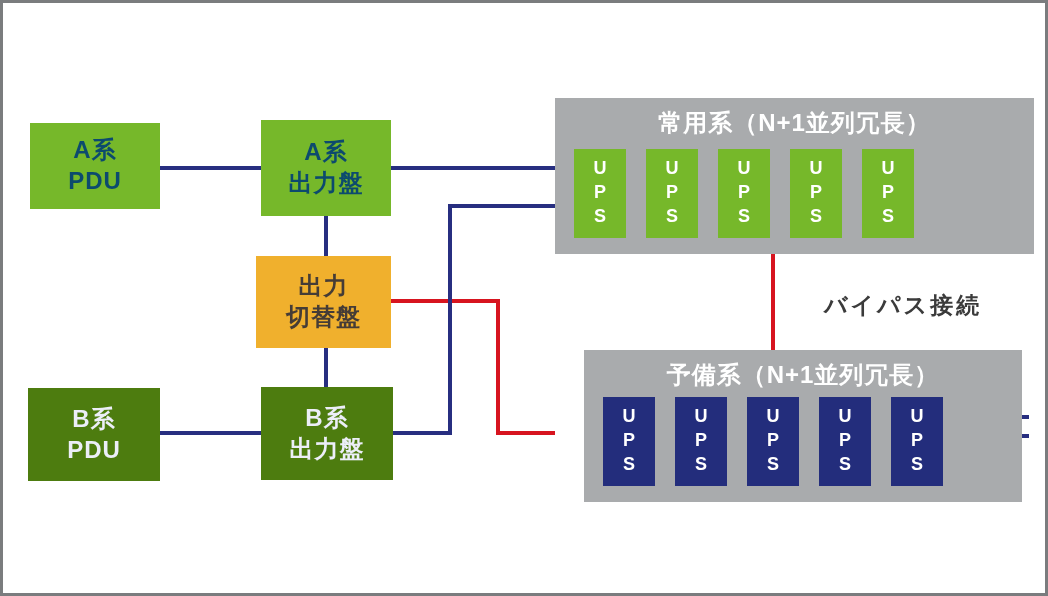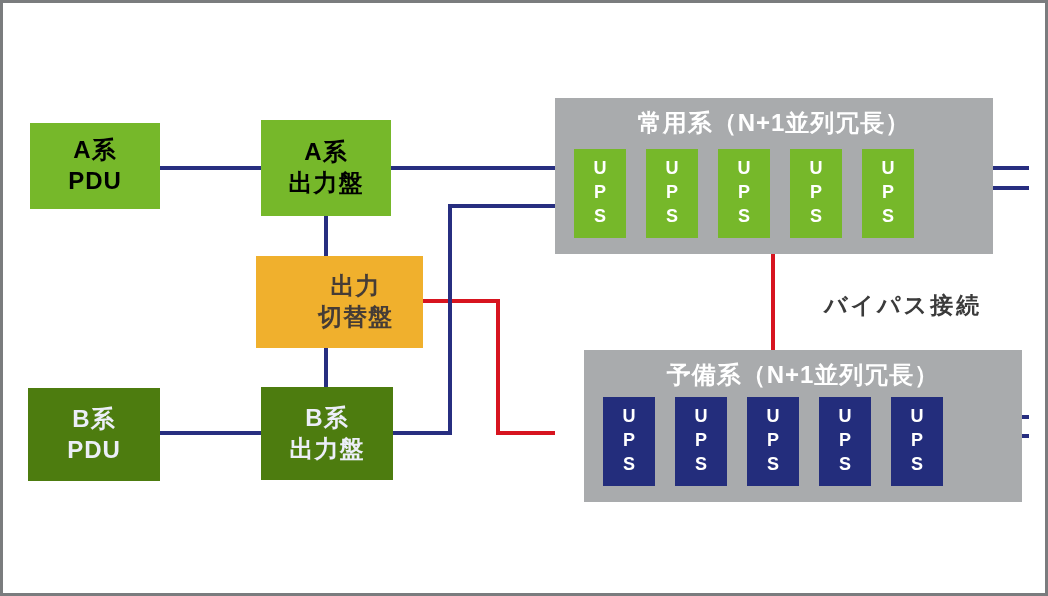--- a/index.html
+++ b/index.html
@@ -6,31 +6,31 @@
   .frame{
     position:relative;width:1048px;height:596px;box-sizing:border-box;
     border:3px solid #7a7c7e;background:#ffffff;overflow:hidden;
     font-family:"Liberation Sans",sans-serif;
   }
   
   .node{
     position:absolute;display:flex;align-items:center;justify-content:center;
     text-align:center;line-height:1.28;letter-spacing:1px;font-weight:bold;
   }
-  .node-green{background:#76b82a;color:#000000;}
+  .node-green{background:#76b82a;color:#0c4a6e;}
   .node-navy{background:#4d7c0f;color:#eceef8;}
-  .node-orange{background:#f0b02d;color:#453c36;padding-left:32px;}
+  .node-orange{background:#f0b02d;color:#453c36;}
   #pdu-a{left:27px;top:120px;width:130px;height:86px;font-size:24px;}
   #output-a{left:258px;top:117px;width:130px;height:96px;font-size:24px;}
   #switch-panel{left:253px;top:253px;width:135px;height:92px;font-size:24px;}
   #pdu-b{left:25px;top:385px;width:132px;height:93px;font-size:24px;}
   #output-b{left:258px;top:384px;width:132px;height:93px;font-size:24px;}
   
   .group{position:absolute;background:#a9abad;}
-  #group-normal{left:552px;top:95px;width:438px;height:156px;}
+  #group-normal{left:552px;top:95px;width:438px;height:156px;padding-left:41px;}
   #group-standby{left:581px;top:347px;width:438px;height:152px;}
   .group-title{
     position:absolute;left:0;top:9px;width:100%;text-align:center;
     color:#ffffff;font-size:24px;letter-spacing:1px;font-weight:bold;
   }
   .ups-row{position:absolute;left:19px;display:flex;gap:20px;}
   #group-normal .ups-row{top:51px;}
   #group-standby .ups-row{top:47px;}
   .ups{
     width:52px;height:89px;display:flex;align-items:center;justify-content:center;

